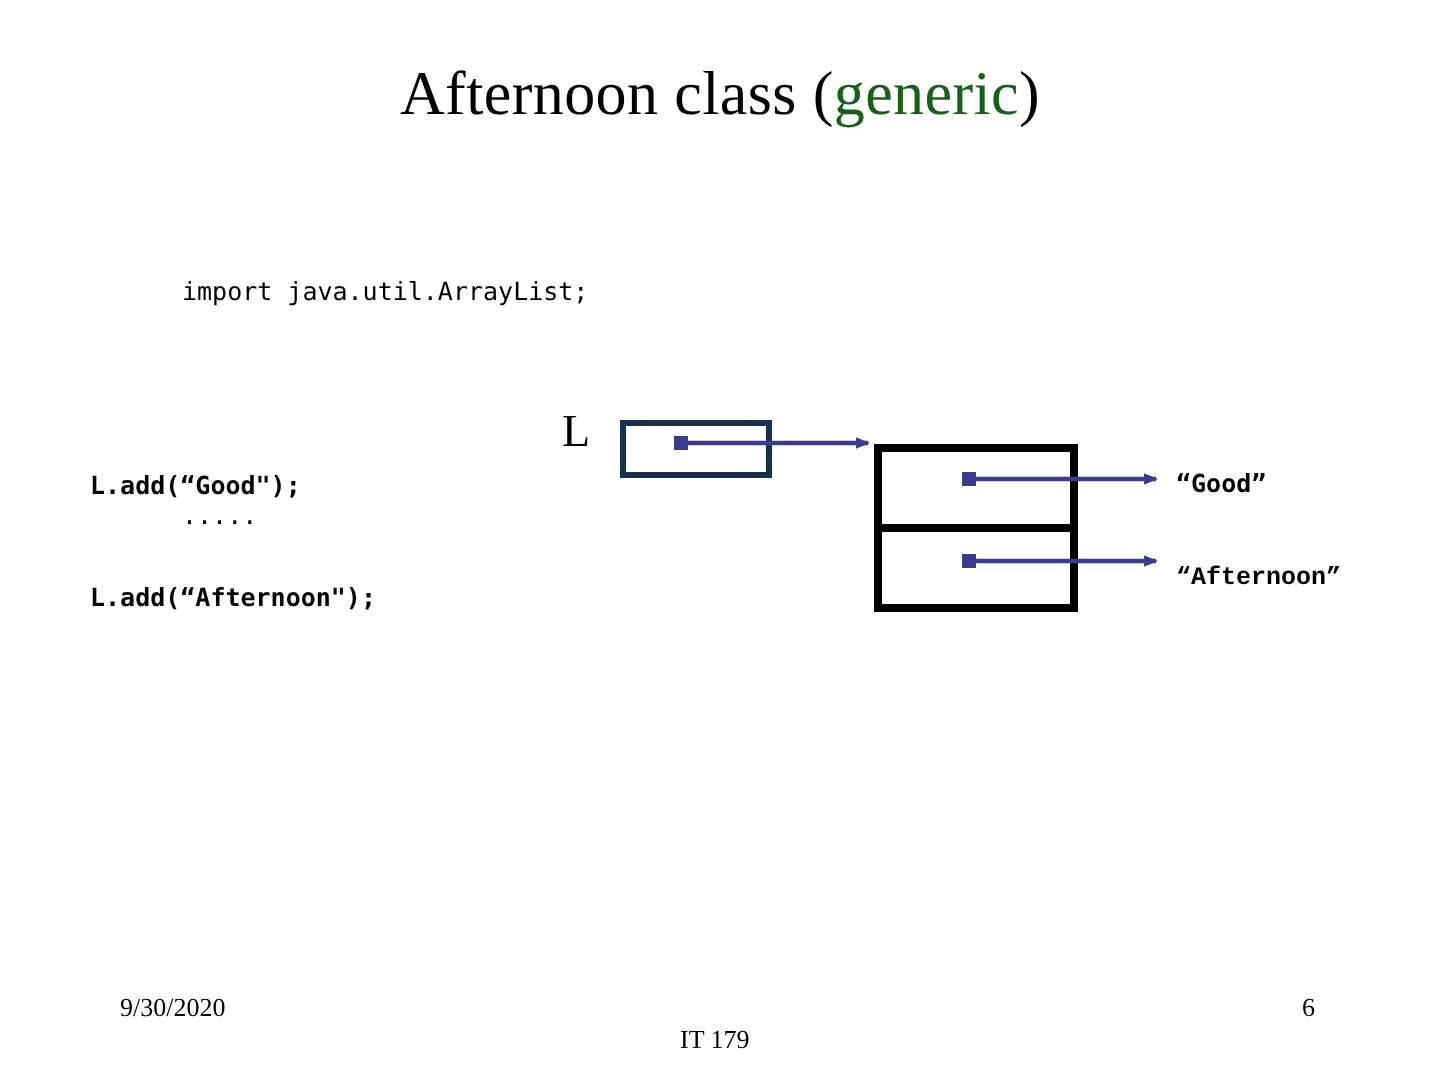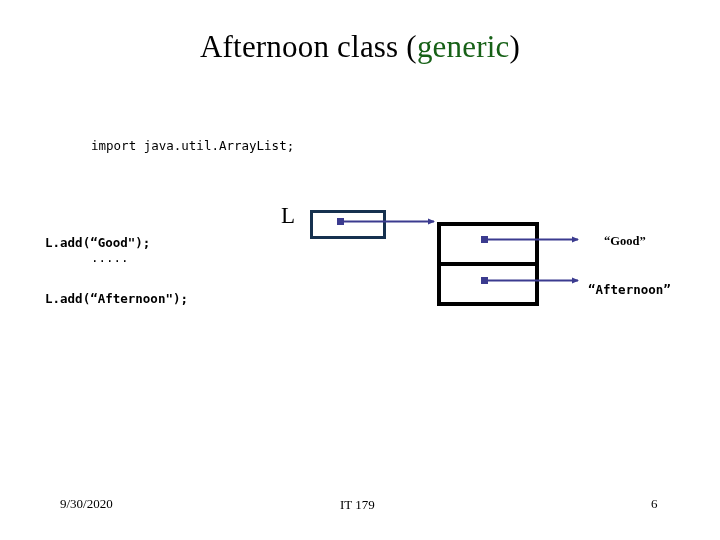--- a/index.html
+++ b/index.html
@@ -125,36 +125,36 @@
 
   
   .str-label {
     position: absolute;
     font-family: "DejaVu Sans Mono", "Liberation Mono", monospace;
     font-size: 12.5px;
     font-weight: bold;
     color: #000000;
     white-space: pre;
   }
-  .str-good     { left: 604px; top: 234px; font-family: Liberation Serif, serif; }
-  .str-afternoon{ left: 588px; top: 282px; }
+  .str-good     { left: 588px; top: 234px; }
+  .str-afternoon{ left: 588px; top: 282px; font-family: Liberation Mono, monospace; }
 
   
   .footer {
     position: absolute;
     left: 0;
     top: 496px;
     width: 720px;
     height: 20px;
     font-family: "Liberation Serif", "DejaVu Serif", serif;
     font-size: 13px;
     color: #000000;
   }
   .footer-date { position: absolute; left: 60px;  top: 0; }
-  .footer-mid  { position: absolute; left: 340px; top: 1px; }
+  .footer-mid  { position: absolute; left: 340px; top: 16px; }
   .footer-page { position: absolute; left: 651px; top: 0; }
 </style>
 </head>
 <body>
 
 <div id="slide">
 
   <div class="slide-title"><span>Afternoon class </span><span class="title-paren">(</span><span class="title-generic">generic</span><span class="title-paren">)</span></div>
 
   <div class="code-block">

